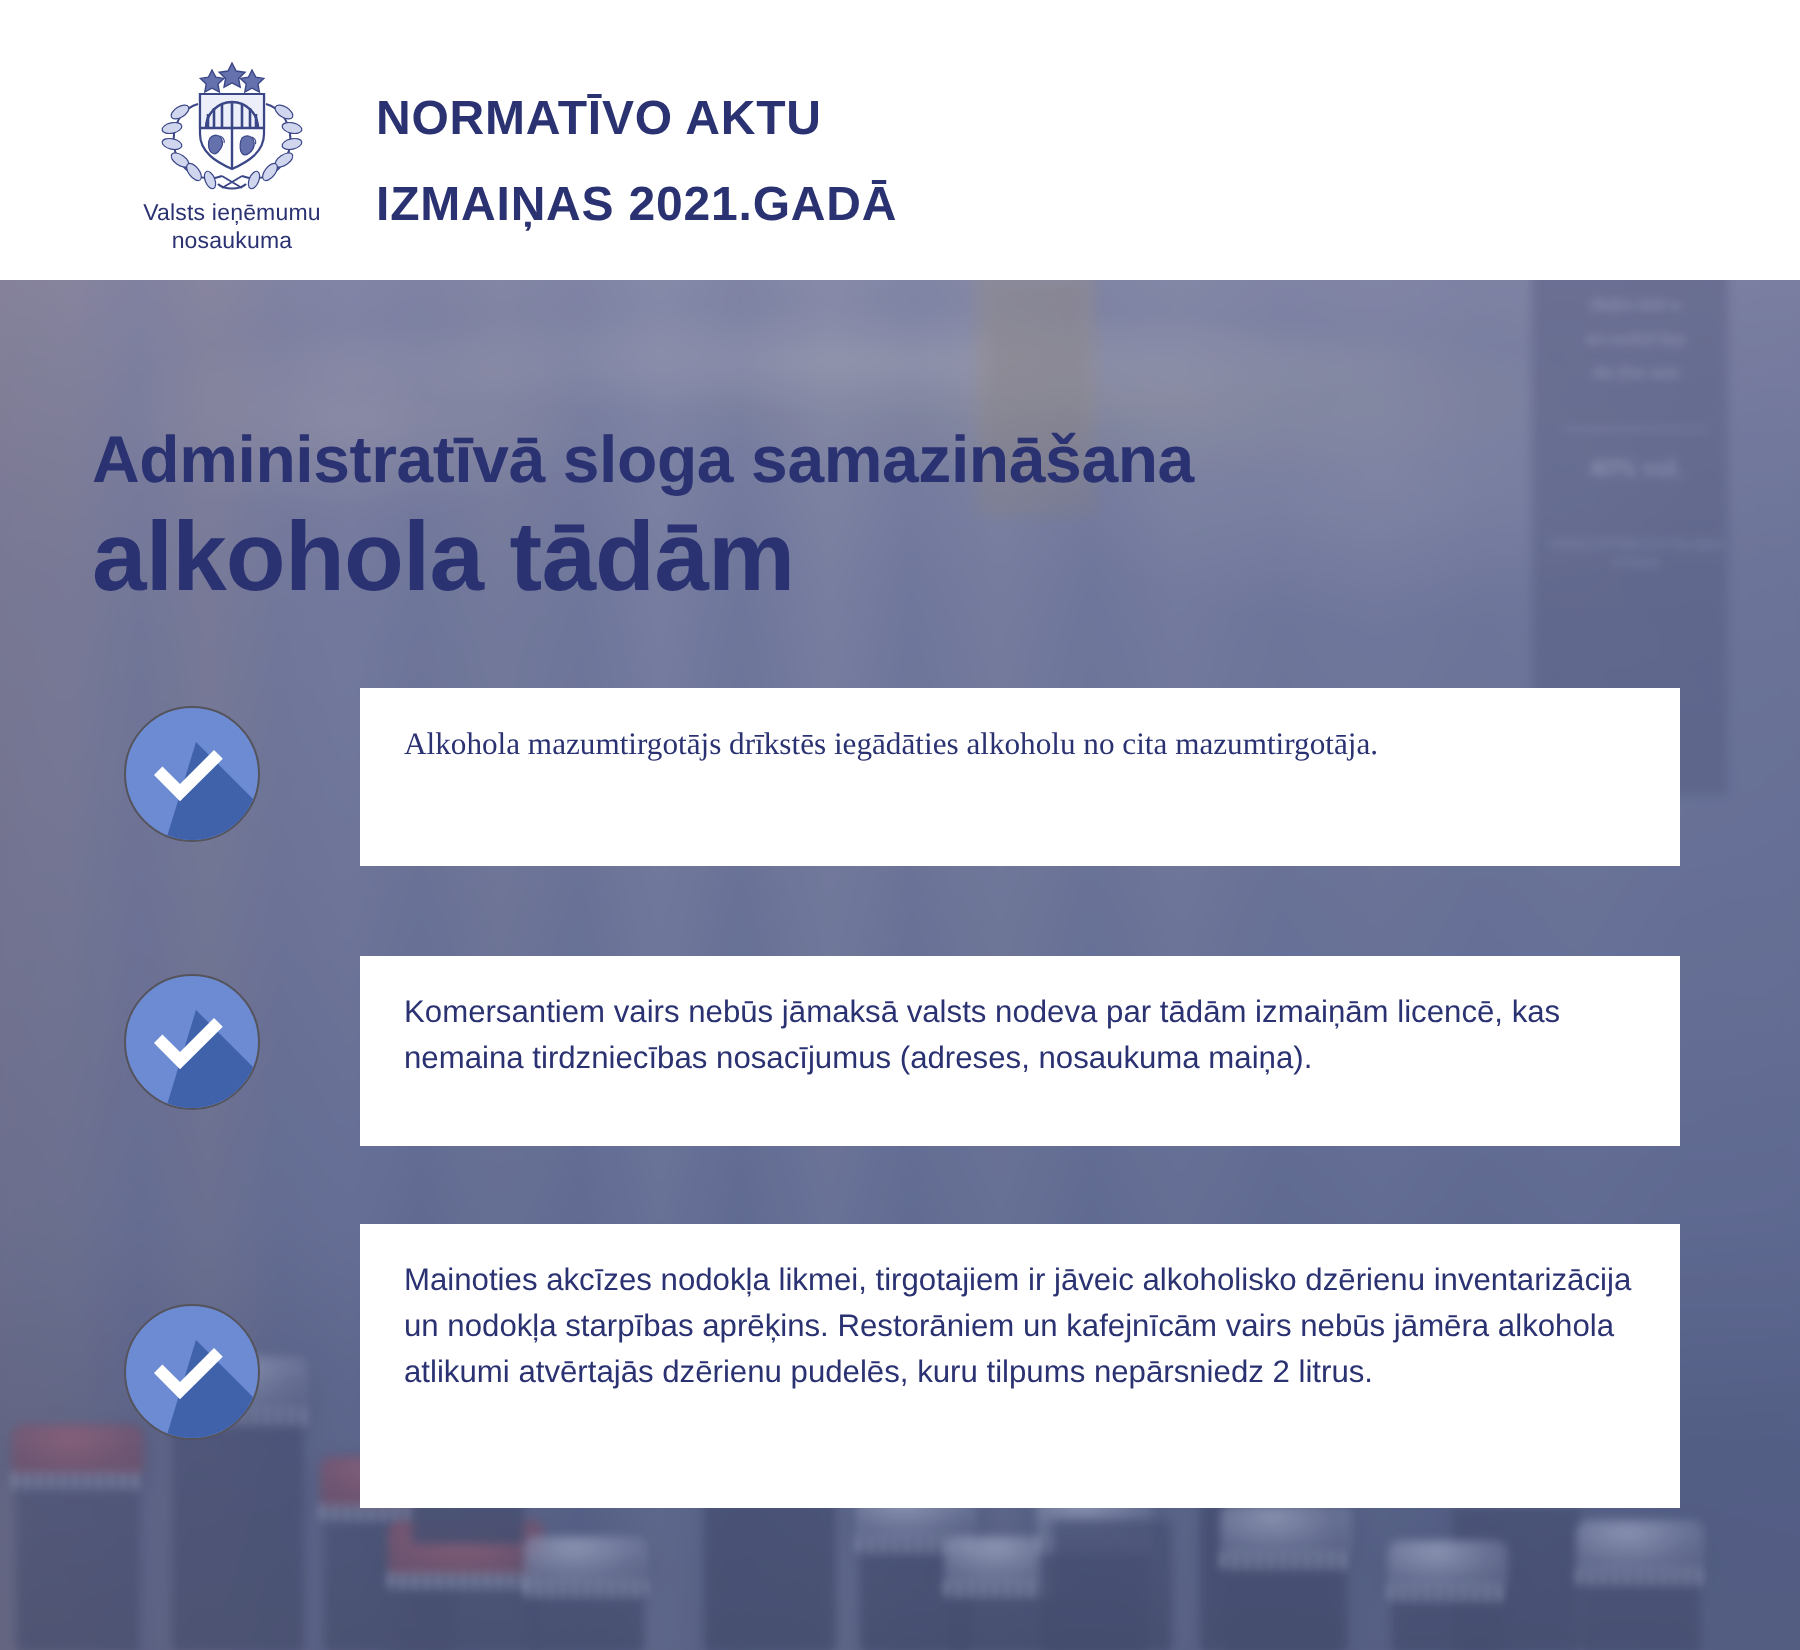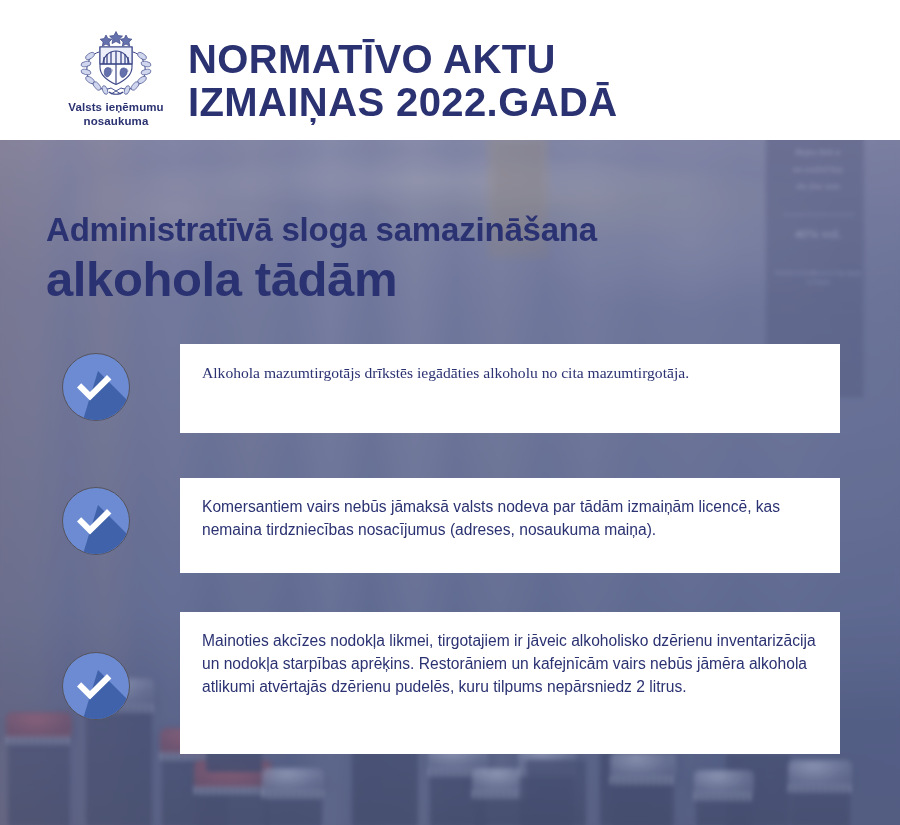--- a/index.html
+++ b/index.html
@@ -42,30 +42,29 @@
     height: 72px;
     margin: 0 auto;
     display: block;
   }
   .logo-caption {
     margin-top: 3px;
     font-size: 11.5px;
     line-height: 13.5px;
     color: #2b3272;
     letter-spacing: 0.1px;
-    font-weight: bold;
   }
 
   .header-title {
     position: absolute;
     left: 188px;
     top: 38px;
     color: #2b3272;
     font-weight: bold;
-    font-size: 40px;
+    font-size: 24px;
     line-height: 43px;
     letter-spacing: 0.4px;
   }
   .header-title .line { display: block; white-space: nowrap; }
 
   
   .photo {
     position: absolute;
     left: 0; top: 140px;
     width: 900px;
@@ -413,21 +412,21 @@
         </g>
       </svg>
       <div class="logo-caption">
         <div>Valsts ieņēmumu</div>
         <div>nosaukuma</div>
       </div>
     </div>
 
     <div class="header-title">
       <span class="line">NORMATĪVO AKTU</span>
-      <span class="line">IZMAIŅAS 2022.GADĀ</span>
+      <span class="line">IZMAIŅAS 2021.GADĀ</span>
     </div>
   </div>
 
   <div class="main-title">
     <span class="t1">Administratīvā sloga samazināšana</span>
     <span class="t2">alkohola tādām</span>
   </div>
 
   <div class="item" id="item-1">
     <div class="check-badge">

